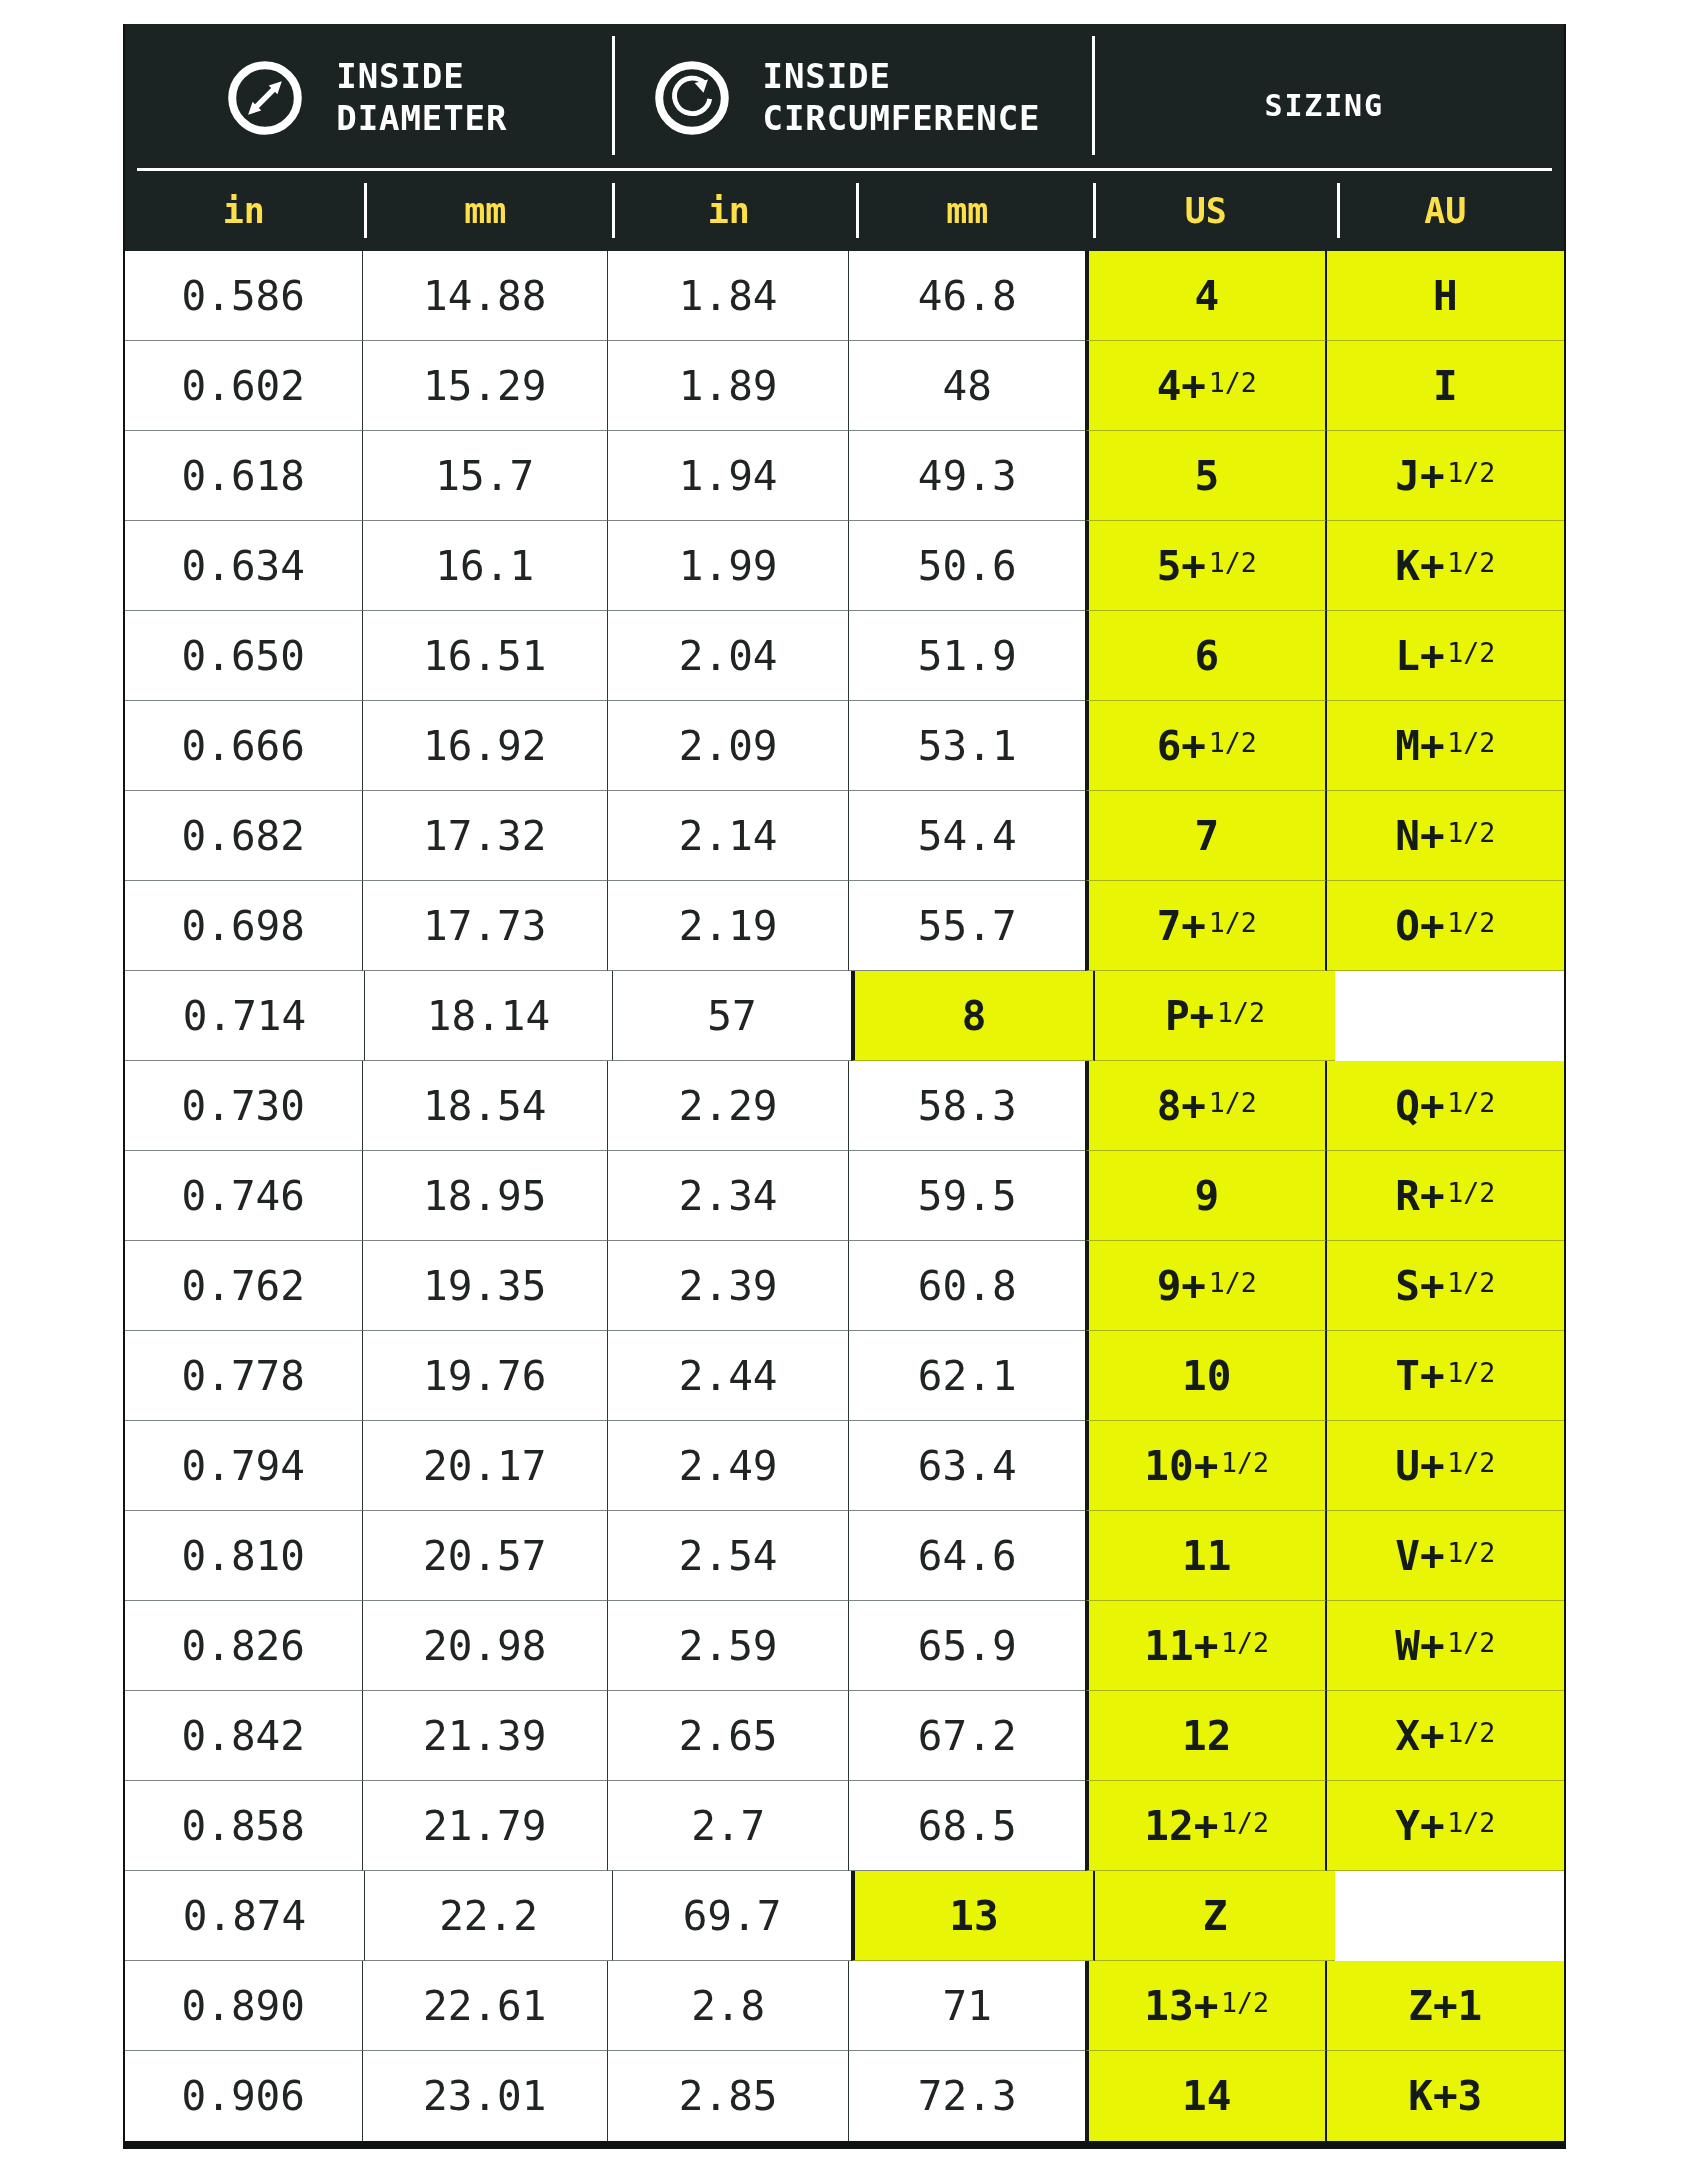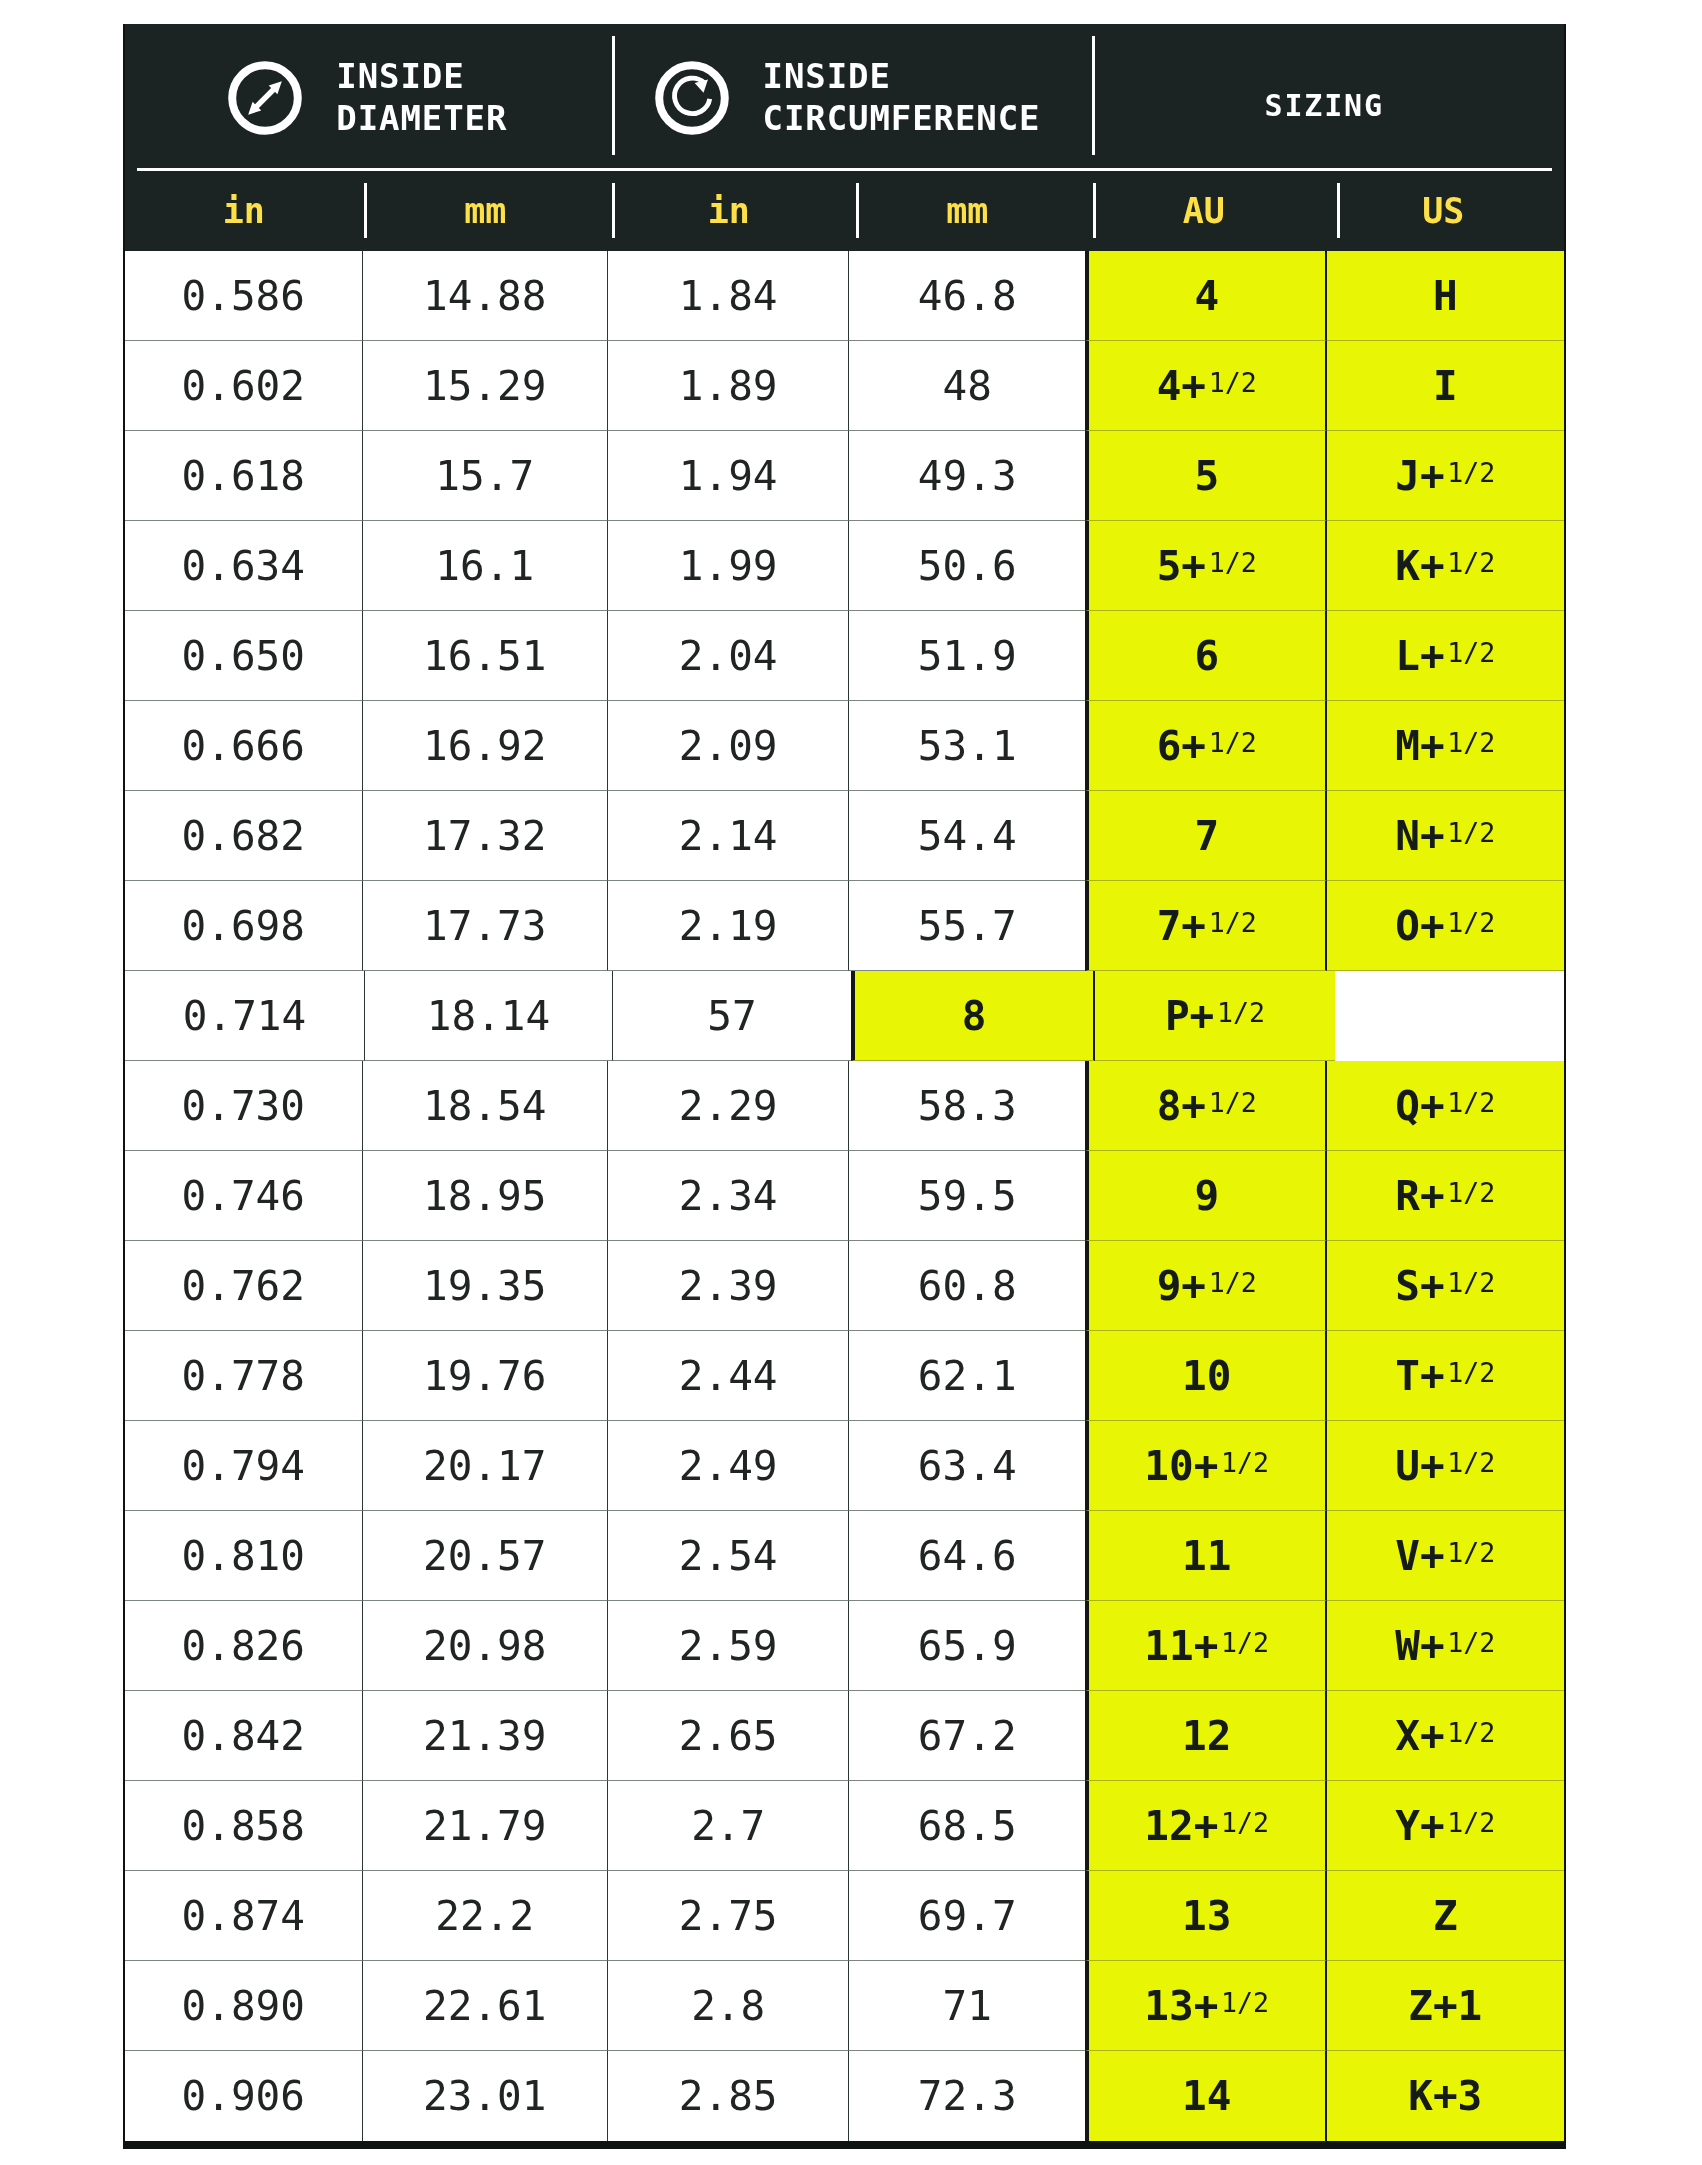--- a/index.html
+++ b/index.html
@@ -77,22 +77,22 @@
     </div>
 
     <div class="hline"></div>
   </div>
 
   <div class="units">
     <div class="ucell c0">in</div>
     <div class="ucell c1">mm</div>
     <div class="ucell c2">in</div>
     <div class="ucell c3">mm</div>
+    <div class="ucell c4">US</div>
     <div class="ucell c5">AU</div>
-    <div class="ucell c4">US</div>
     <div class="usep" style="left:239px"></div>
     <div class="usep" style="left:487px"></div>
     <div class="usep" style="left:731px"></div>
     <div class="usep" style="left:968px"></div>
     <div class="usep" style="left:1212px"></div>
   </div>
 
   <div class="tbody">
       <div class="trow">
         <div class="cell c0">0.586</div>
@@ -308,21 +308,20 @@
           <span class="frac">1/2</span>
         </div>
         <div class="cell c5 hl">
           <span>Y+</span>
           <span class="frac">1/2</span>
         </div>
       </div>
       <div class="trow">
         <div class="cell c0">0.874</div>
         <div class="cell c1">22.2</div>
-        <div class="cell c2">2.75</div>
         <div class="cell c3">69.7</div>
         <div class="cell c4 hl">13</div>
         <div class="cell c5 hl">Z</div>
       </div>
       <div class="trow">
         <div class="cell c0">0.890</div>
         <div class="cell c1">22.61</div>
         <div class="cell c2">2.8</div>
         <div class="cell c3">71</div>
         <div class="cell c4 hl">

